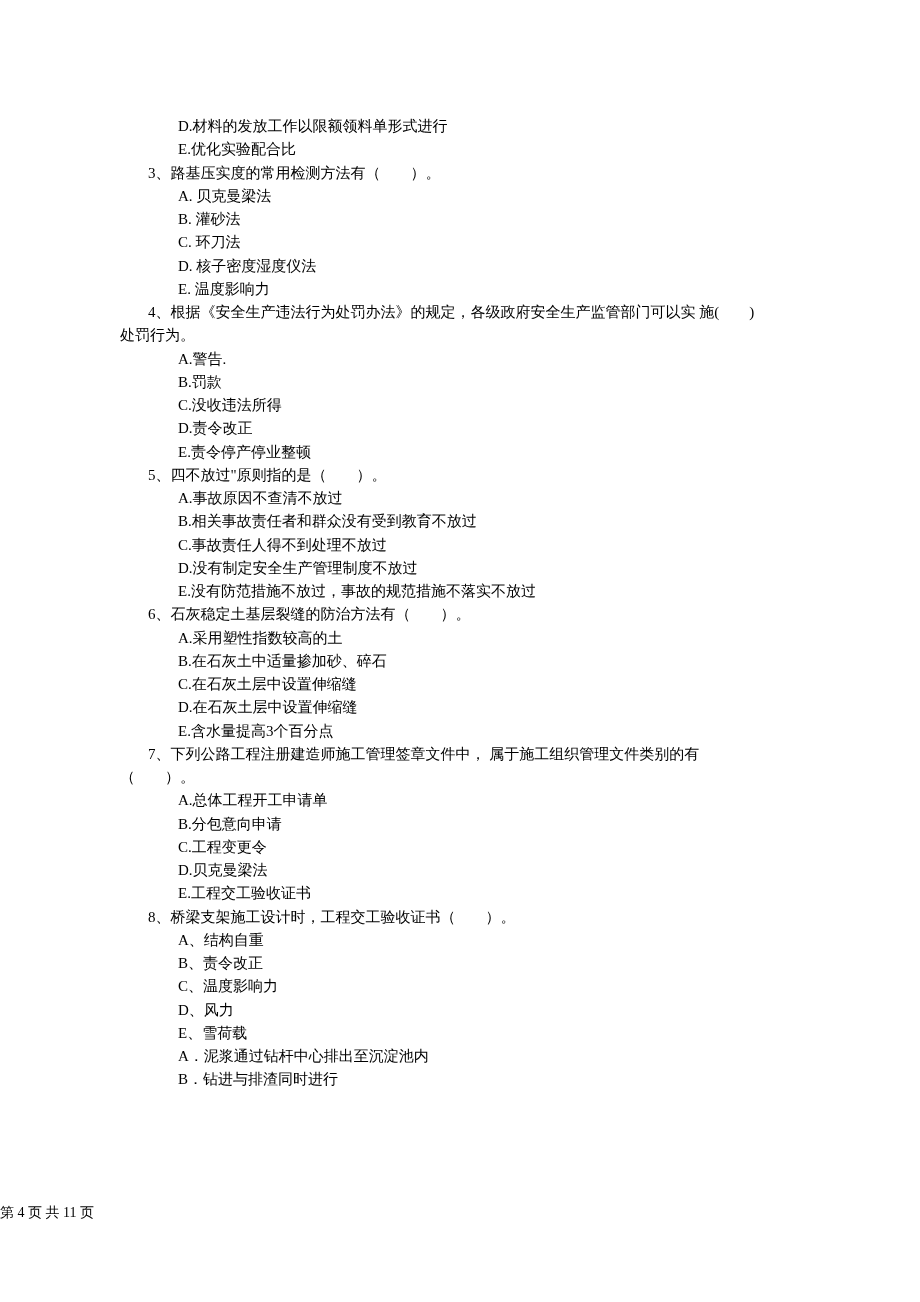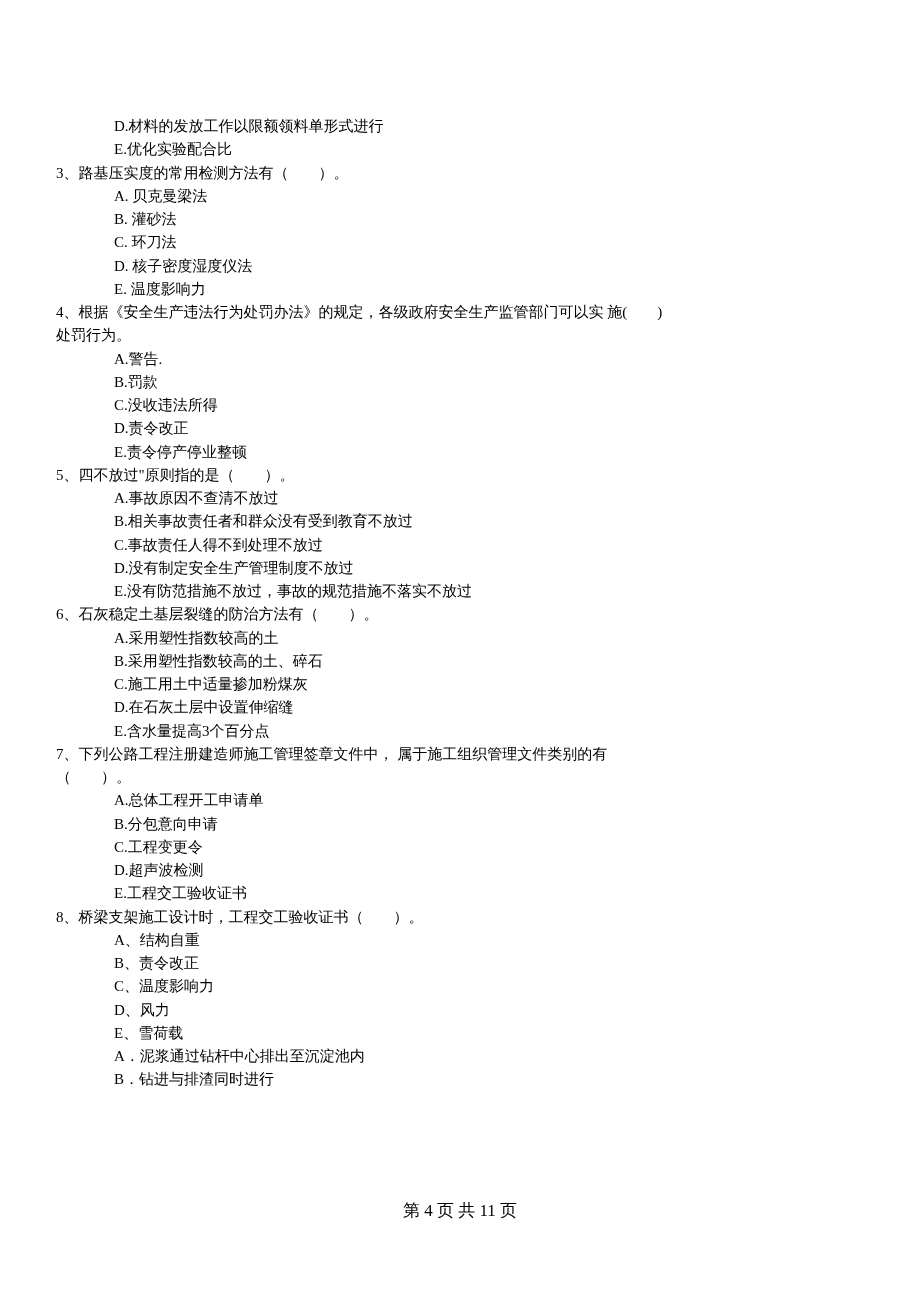--- a/index.html
+++ b/index.html
@@ -7,40 +7,41 @@
   body {
     width: 920px;
     height: 1302px;
     background: #ffffff;
     font-family: "SimSun", "宋体", serif;
     font-size: 15px;
     color: #000;
     position: relative;
   }
   .page {
-    padding: 115px 120px 0 56px;
+    padding: 115px 120px 0 120px;
     line-height: 1.55;
     font-family: Liberation Serif, serif;
   }
   .opt {
     padding-left: 58px;
   }
   .q {
     padding-left: 0;
+    margin-left: 28px;
   }
   .q-cont {
     padding-left: 0;
   }
   .footer {
     position: absolute;
     bottom: 80px;
     left: 0;
     right: 0;
-    text-align: center;
-    font-size: 17px;
+    text-align: left;
+    font-size: 14px;
   }
   .line {
     white-space: pre-wrap;
   }
 </style>
 </head>
 <body>
 
 <div class="page">
 
@@ -64,31 +65,31 @@
 
   <div class="q line"><span>5、</span><span>四不放过"原则指的是（　　）。</span></div>
   <div class="opt line">A.事故原因不查清不放过</div>
   <div class="opt line">B.相关事故责任者和群众没有受到教育不放过</div>
   <div class="opt line">C.事故责任人得不到处理不放过</div>
   <div class="opt line">D.没有制定安全生产管理制度不放过</div>
   <div class="opt line">E.没有防范措施不放过，事故的规范措施不落实不放过</div>
 
   <div class="q line"><span>6、</span><span>石灰稳定土基层裂缝的防治方法有（　　）。</span></div>
   <div class="opt line">A.采用塑性指数较高的土</div>
-  <div class="opt line">B.采用塑性指数较高的土、碎石</div>
-  <div class="opt line">C.施工用土中适量掺加粉煤灰</div>
+  <div class="opt line">B.在石灰土中适量掺加砂、碎石</div>
+  <div class="opt line">C.在石灰土层中设置伸缩缝</div>
   <div class="opt line">D.在石灰土层中设置伸缩缝</div>
   <div class="opt line">E.含水量提高3个百分点</div>
 
   <div class="q line"><span>7、</span><span>下列公路工程注册建造师施工管理签章文件中， 属于施工组织管理文件类别的有</span></div>
   <div class="q-cont line">（　　）。</div>
   <div class="opt line">A.总体工程开工申请单</div>
   <div class="opt line">B.分包意向申请</div>
   <div class="opt line">C.工程变更令</div>
-  <div class="opt line">D.超声波检测</div>
+  <div class="opt line">D.贝克曼梁法</div>
   <div class="opt line">E.工程交工验收证书</div>
 
   <div class="q line"><span>8、</span><span>桥梁支架施工设计时，工程交工验收证书（　　）。</span></div>
   <div class="opt line">A、结构自重</div>
   <div class="opt line">B、责令改正</div>
   <div class="opt line">C、温度影响力</div>
   <div class="opt line">D、风力</div>
   <div class="opt line">E、雪荷载</div>
 
   <div class="opt line">A．泥浆通过钻杆中心排出至沉淀池内</div>

